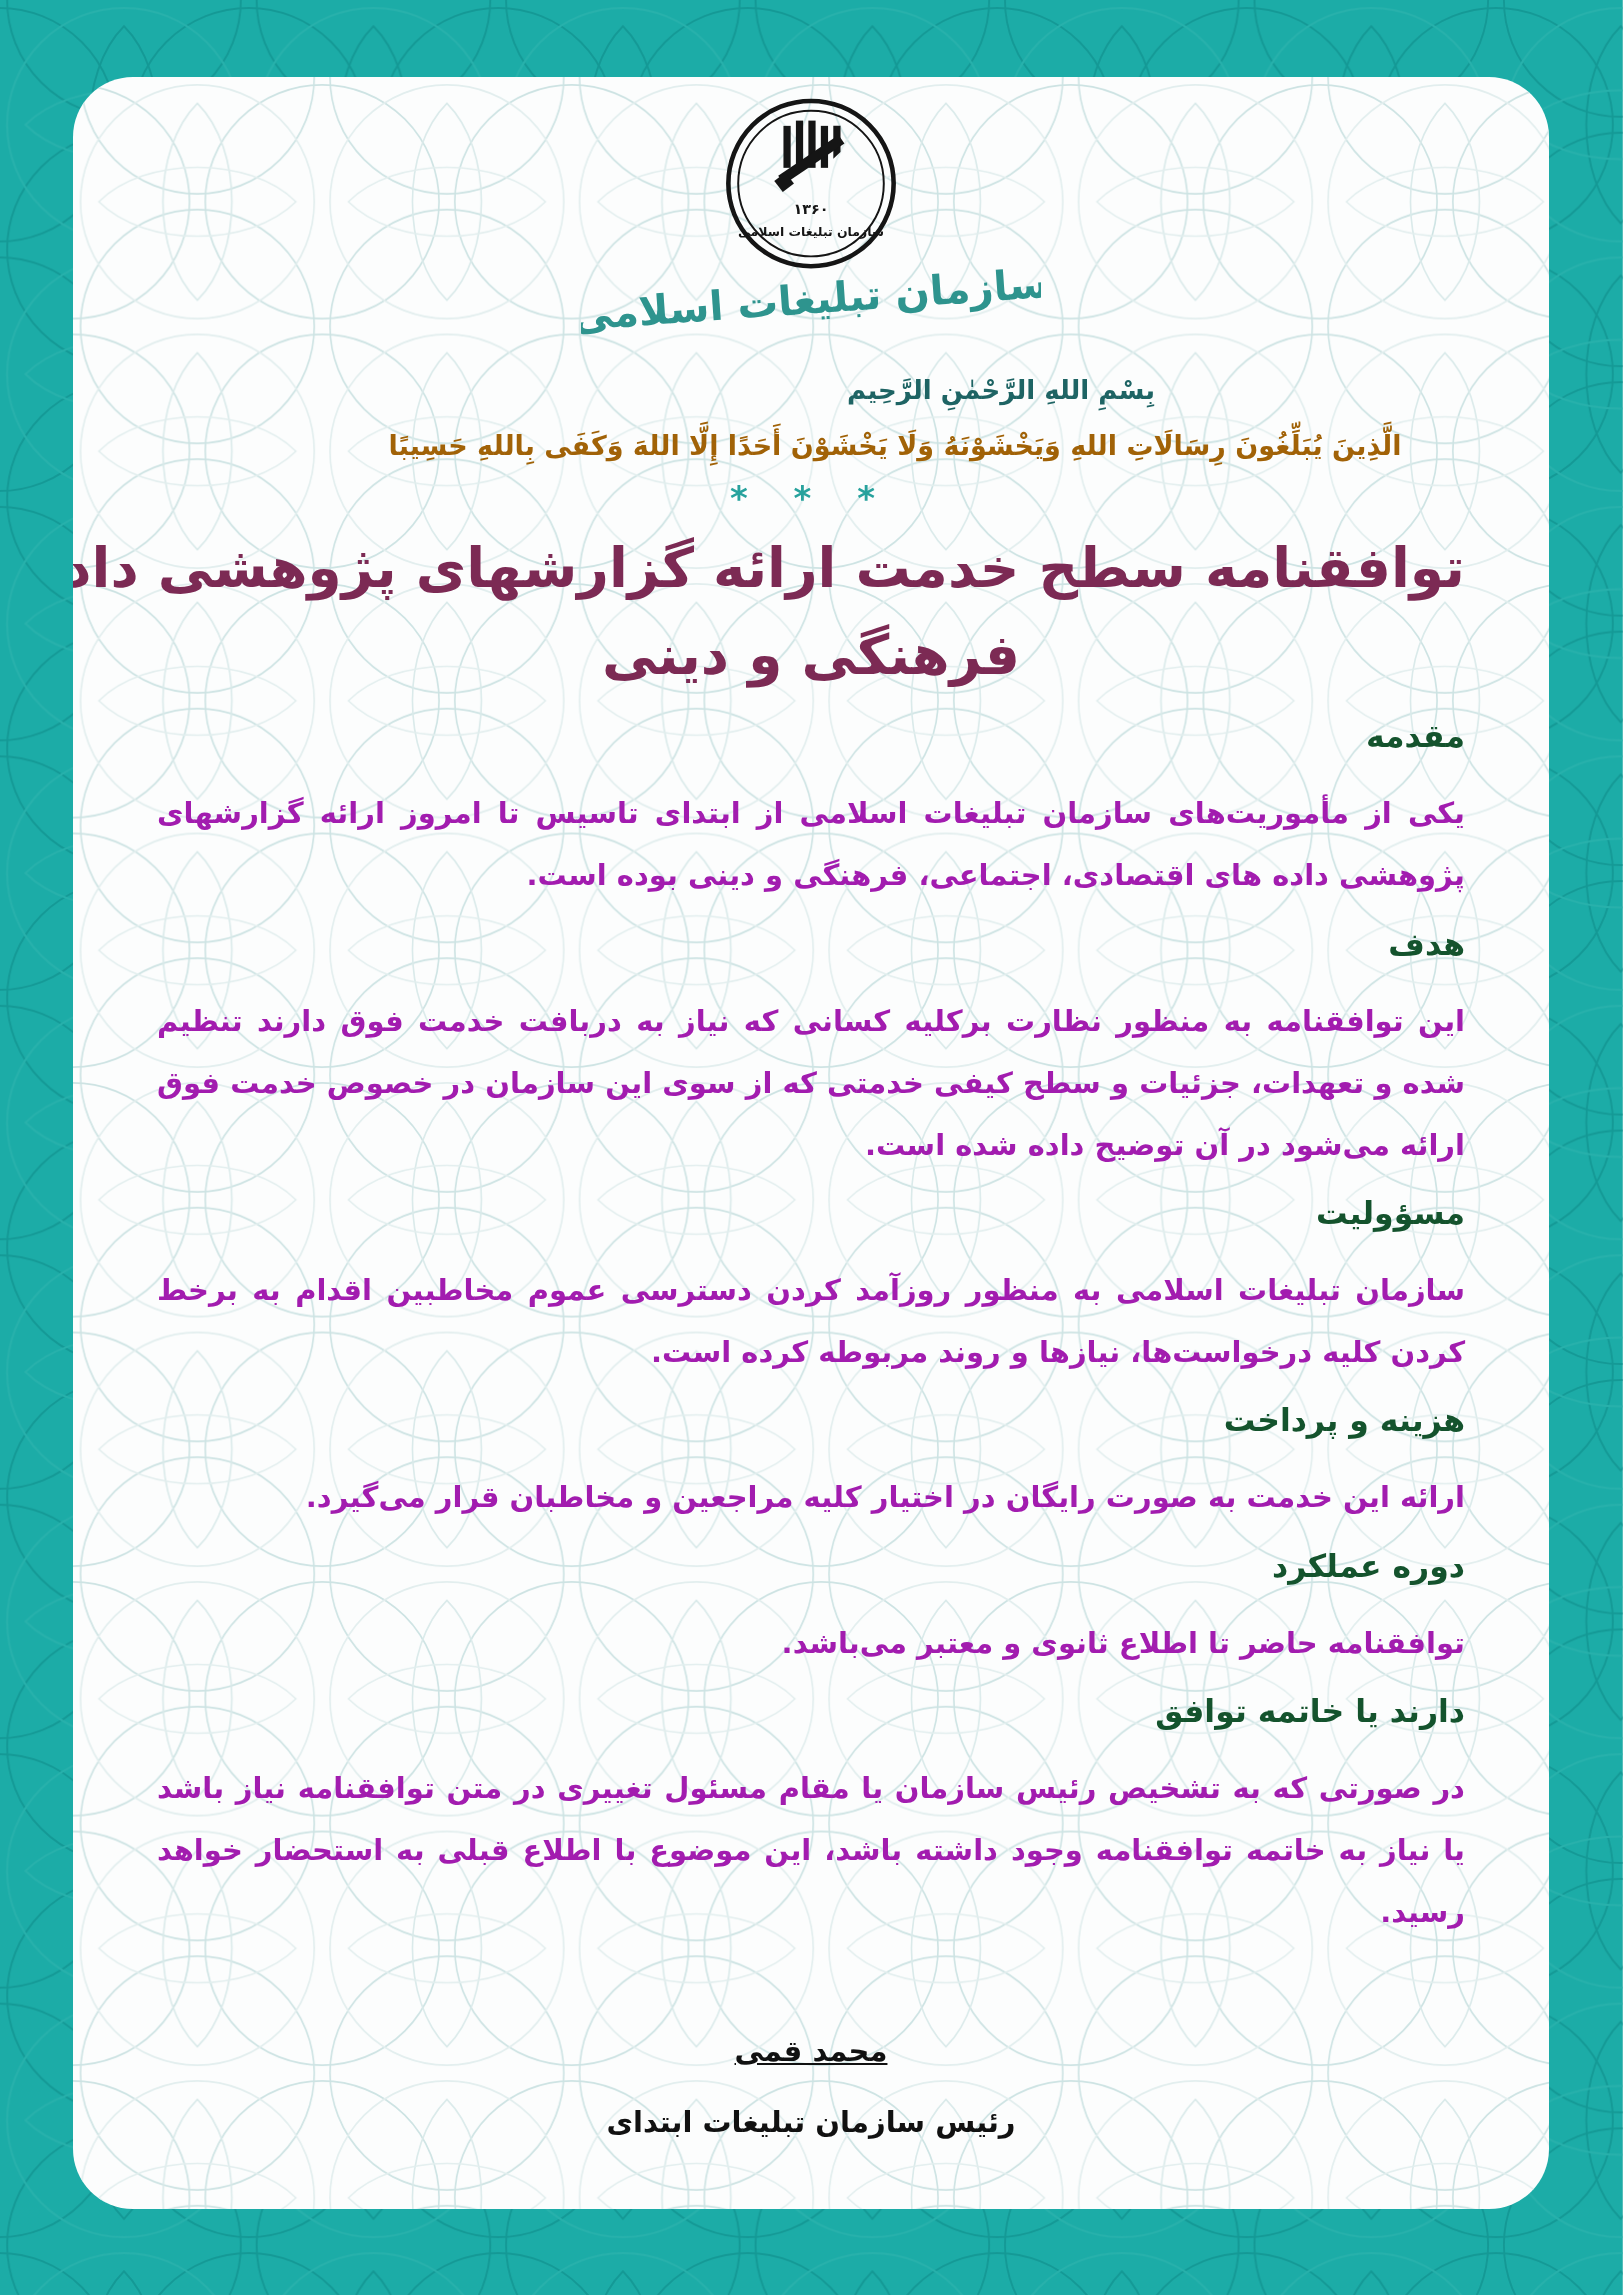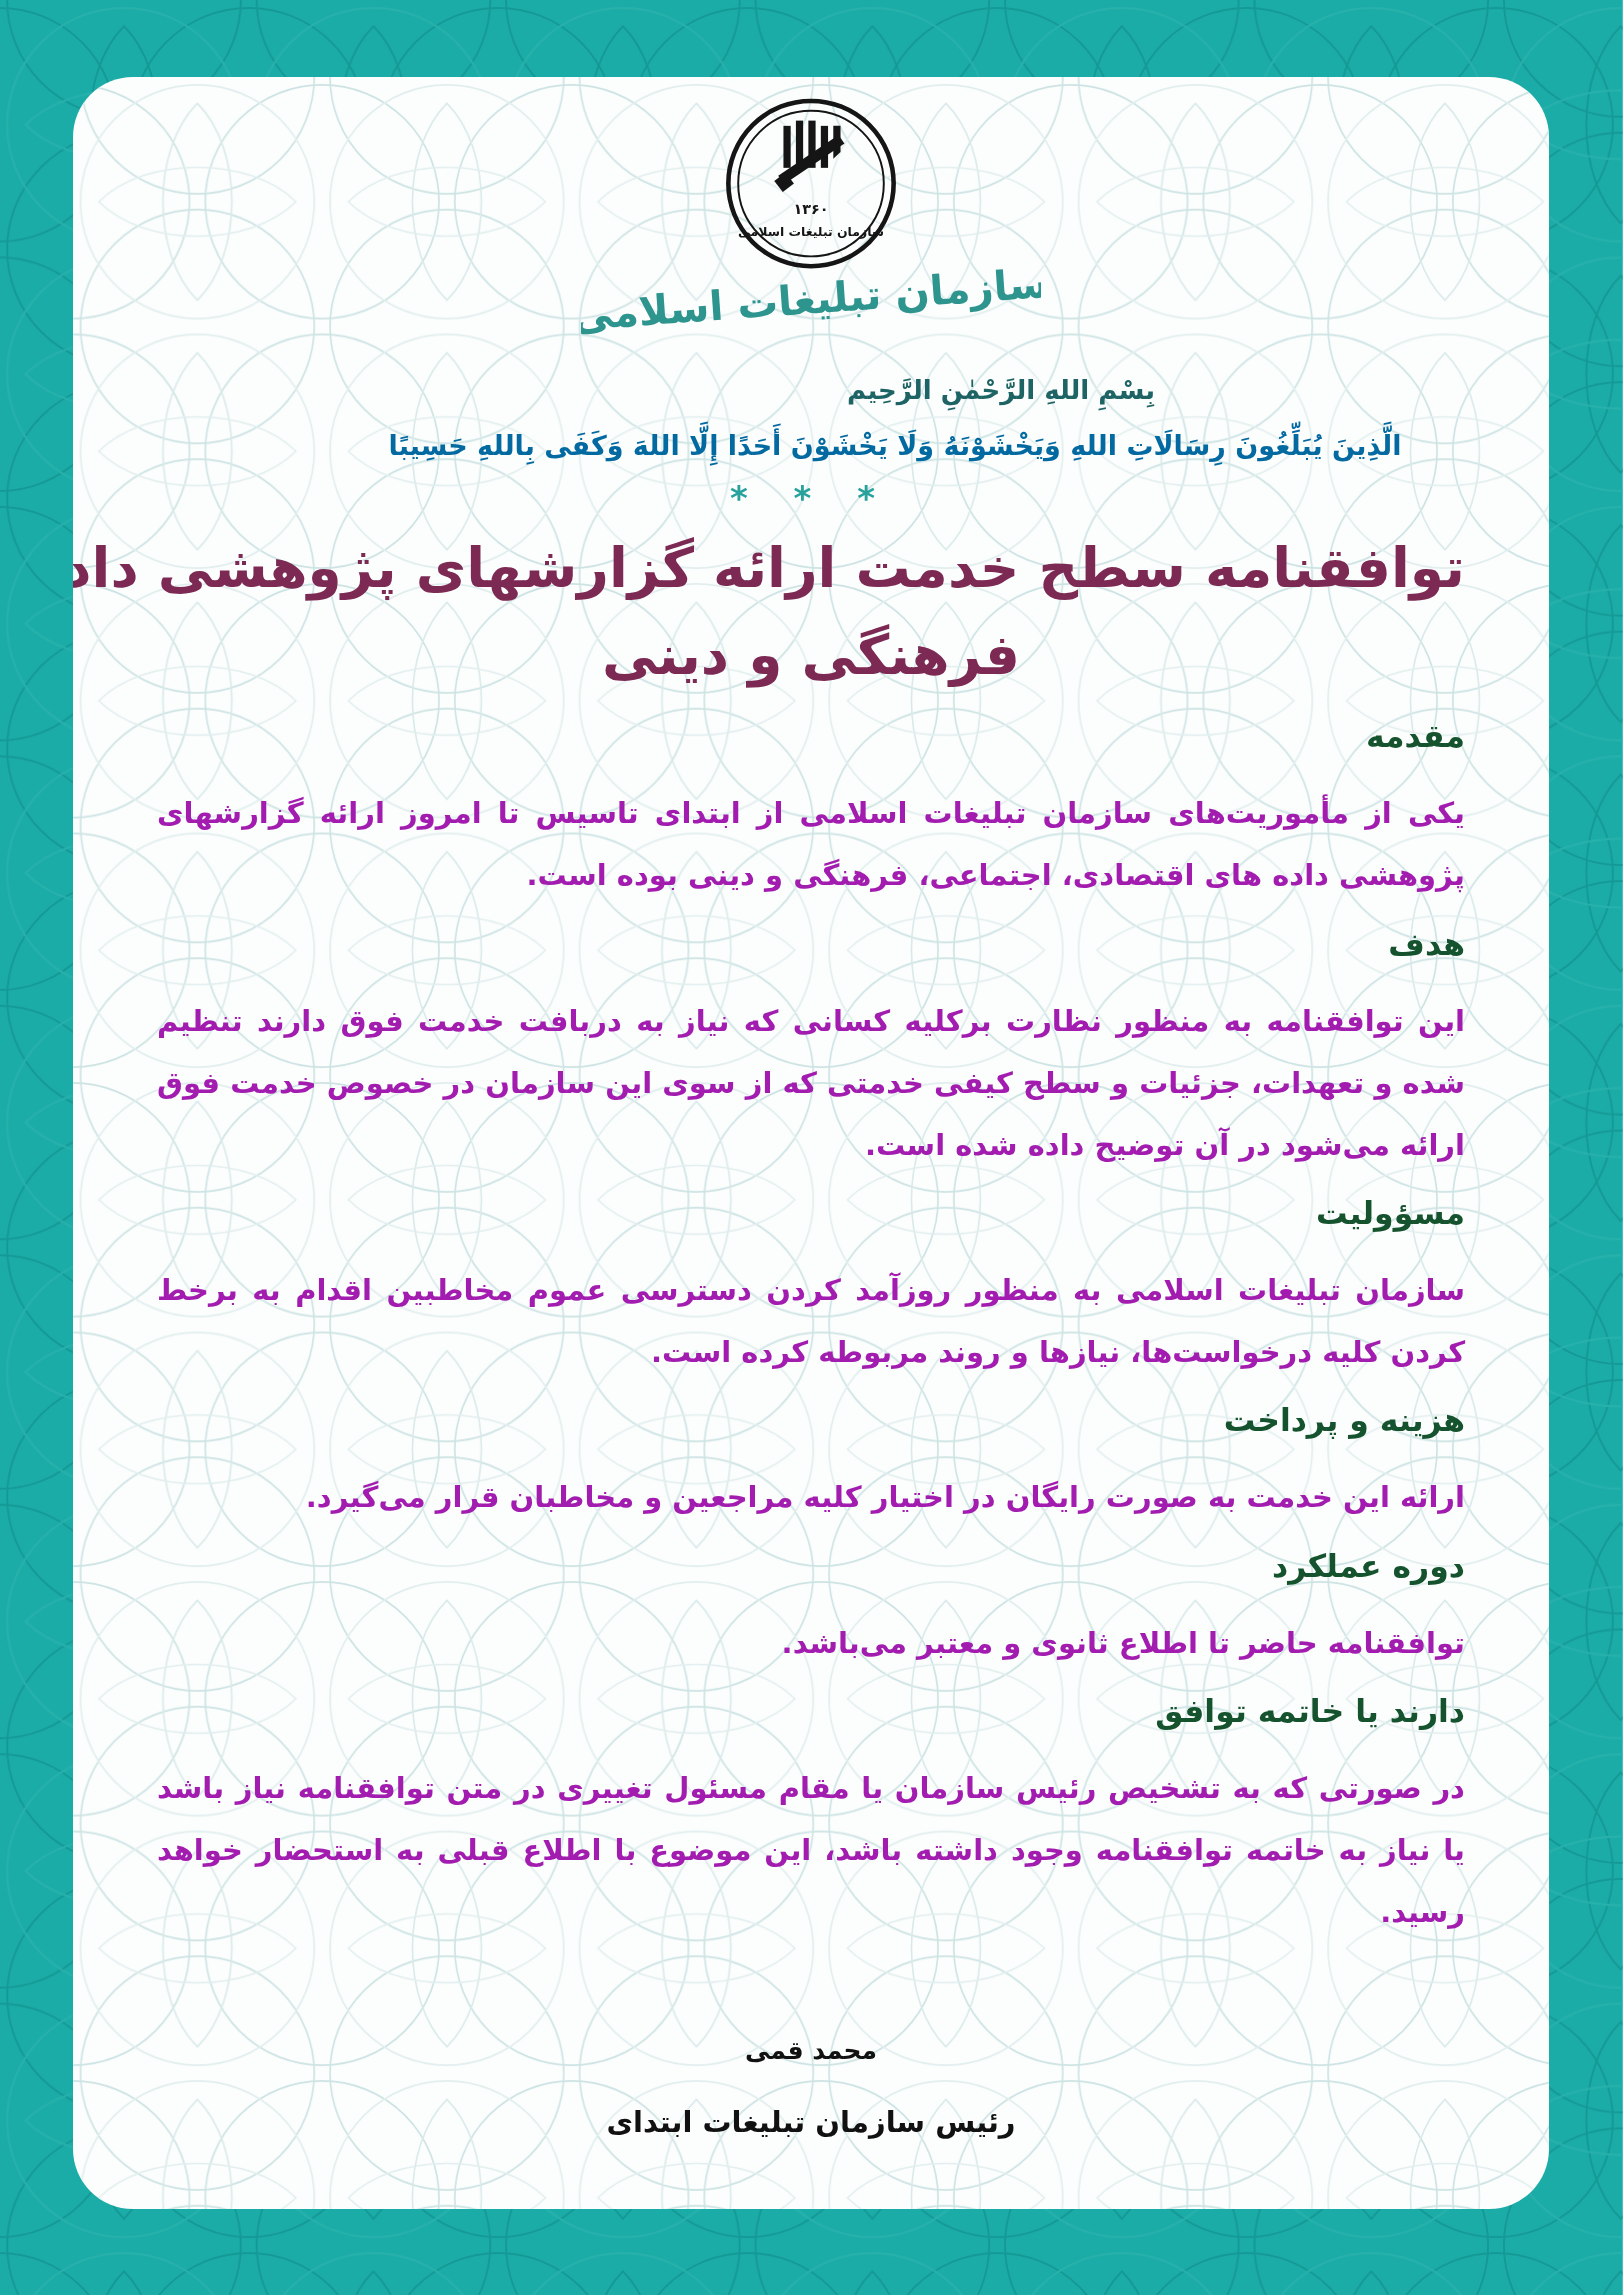--- a/index.html
+++ b/index.html
@@ -8,32 +8,32 @@
   .frame-svg{position:absolute;inset:0;z-index:0;}
   .card{position:absolute;left:74px;top:77px;right:74px;bottom:86px;
         background:#fcfdfd;border-radius:60px;overflow:hidden;z-index:1;}
   .card-pattern{position:absolute;inset:0;width:100%;height:100%;}
   .content{position:relative;z-index:2;height:100%;box-sizing:border-box;
            padding:19.7px 84px 0 84px;border-radius:13px;}
   .logo-svg{display:block;margin:0 auto;width:460px;height:244px;}
   .bismillah{margin:29px 0 0;text-align:center;font-size:26px;font-weight:bold;
              color:#1E6464;line-height:41px;white-space:nowrap;transform:translateX(190px);}
   .verse{margin:6.6px 0 0;text-align:center;font-size:27px;font-weight:bold;
-         color:#0369a1;line-height:58px;white-space:nowrap;transform:translateX(84px);}
+         color:#a16207;line-height:58px;white-space:nowrap;transform:translateX(84px);}
   .stars{margin:3.9px 0 0;text-align:center;font-size:34px;font-weight:bold;
          color:#27A29D;letter-spacing:17px;line-height:39px;}
   .doc-title{margin:6.6px 0 0;text-align:center;color:#7C2A54;font-weight:bold;
              font-size:55px;line-height:87px;}
   .doc-title .line{white-space:nowrap;}
   .section h2{margin:18.4px 0 0;text-align:right;font-size:31.5px;font-weight:bold;
               color:#14532d;line-height:39px;}
   .section p{margin:26px 0 0;font-size:29px;font-weight:bold;color:#a21caf;
              line-height:62px;text-align:justify;text-align-last:right;}
   .signature{margin:77px 0 0;text-align:center;color:#111;}
-  .signature .name{font-size:25px;font-weight:bold;line-height:62px;}
+  .signature .name{font-size:29px;font-weight:bold;line-height:62px;text-decoration:underline;}
   .signature .role{margin-top:9.2px;font-size:29px;font-weight:bold;line-height:62px;}
 </style>
 </head>
 <body>
 
 <div class="page">
 
   <svg class="frame-svg" width="1624" height="2295" viewBox="0 0 2473 3496" aria-hidden="true">
     <defs>
       <pattern id="bpat" width="380" height="380" patternUnits="userSpaceOnUse">

